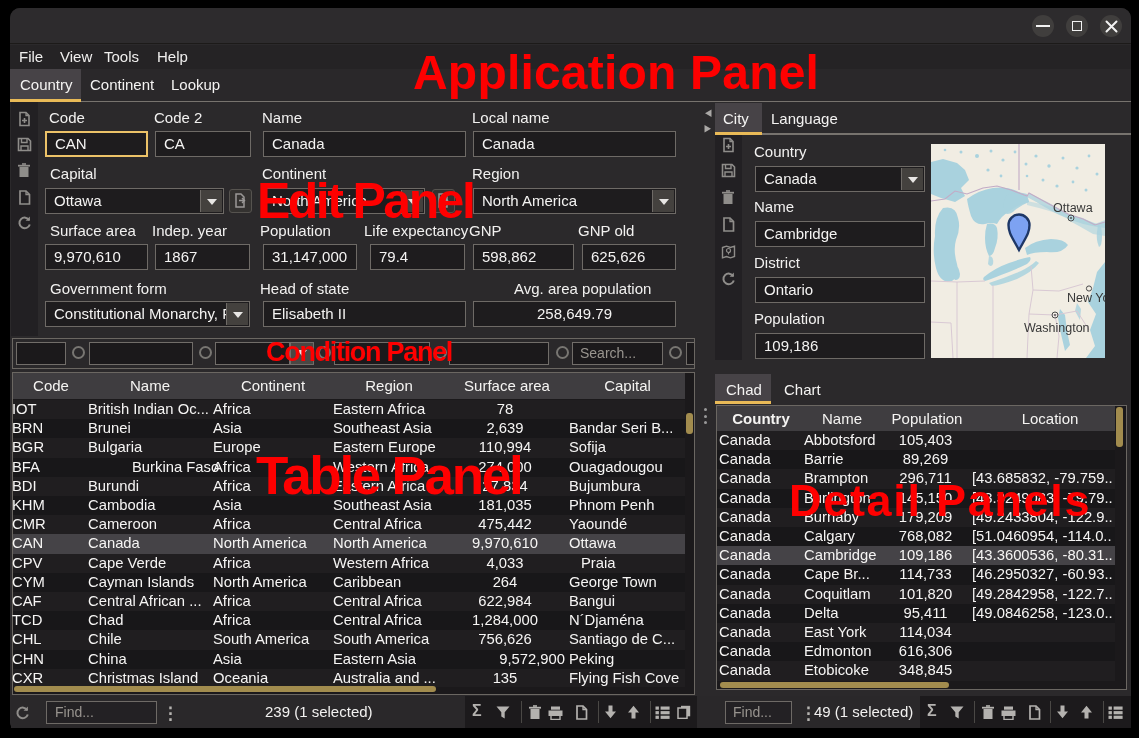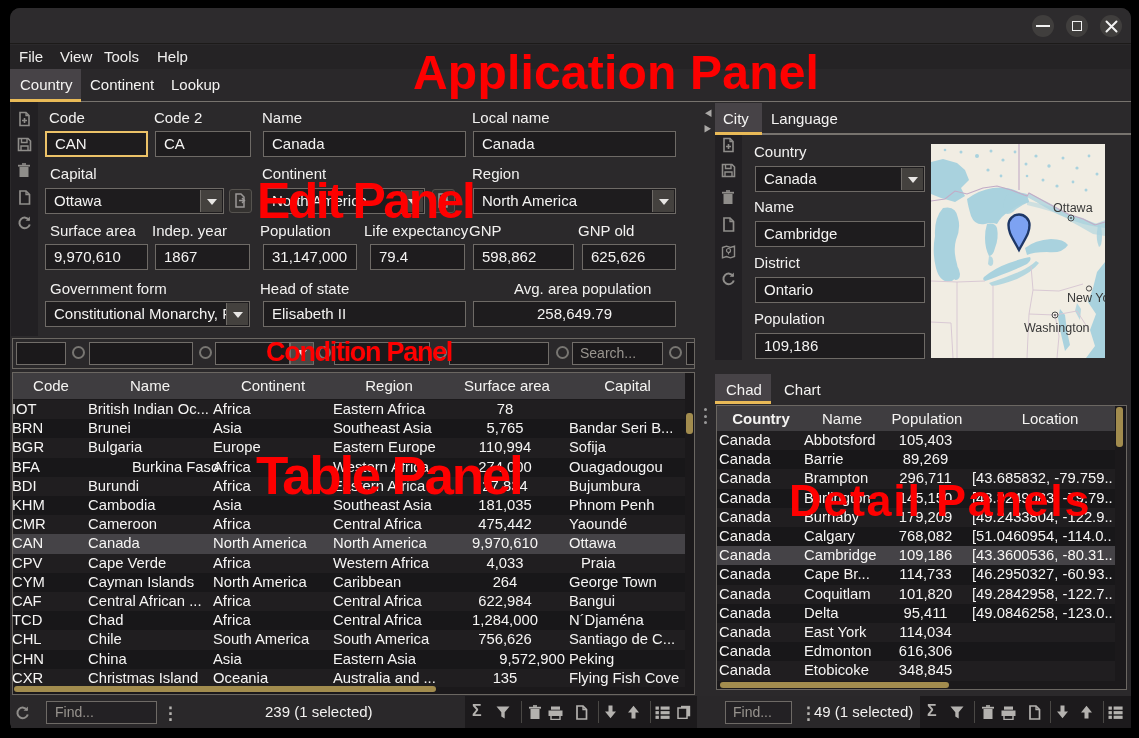--- a/index.html
+++ b/index.html
@@ -147,21 +147,21 @@
 <div class="cell" style="left:88px;top:400.0px;width:122px;">British Indian Oc...</div>
 <div class="cell" style="left:213px;top:400.0px;width:116px;">Africa</div>
 <div class="cell" style="left:333px;top:400.0px;width:110px;">Eastern Africa</div>
 <div class="cell" style="left:445px;top:400.0px;width:120px;text-align:center;">78</div>
 <div class="cell" style="left:569px;top:400.0px;width:114px;"></div>
 <div class="abs" style="left:13px;top:419.2px;width:672px;height:19.2px;background:#181719;"></div>
 <div class="cell" style="left:12px;top:419.2px;width:70px;">BRN</div>
 <div class="cell" style="left:88px;top:419.2px;width:122px;">Brunei</div>
 <div class="cell" style="left:213px;top:419.2px;width:116px;">Asia</div>
 <div class="cell" style="left:333px;top:419.2px;width:110px;">Southeast Asia</div>
-<div class="cell" style="left:445px;top:419.2px;width:120px;text-align:center;">5,765</div>
+<div class="cell" style="left:445px;top:419.2px;width:120px;text-align:center;">2,639</div>
 <div class="cell" style="left:569px;top:419.2px;width:114px;">Bandar Seri B...</div>
 <div class="abs" style="left:13px;top:438.4px;width:672px;height:19.2px;background:#201e20;"></div>
 <div class="cell" style="left:12px;top:438.4px;width:70px;">BGR</div>
 <div class="cell" style="left:88px;top:438.4px;width:122px;">Bulgaria</div>
 <div class="cell" style="left:213px;top:438.4px;width:116px;">Europe</div>
 <div class="cell" style="left:333px;top:438.4px;width:110px;">Eastern Europe</div>
 <div class="cell" style="left:445px;top:438.4px;width:120px;text-align:center;">110,994</div>
 <div class="cell" style="left:569px;top:438.4px;width:114px;">Sofija</div>
 <div class="abs" style="left:13px;top:457.6px;width:672px;height:19.2px;background:#181719;"></div>
 <div class="cell" style="left:12px;top:457.6px;width:70px;">BFA</div>

